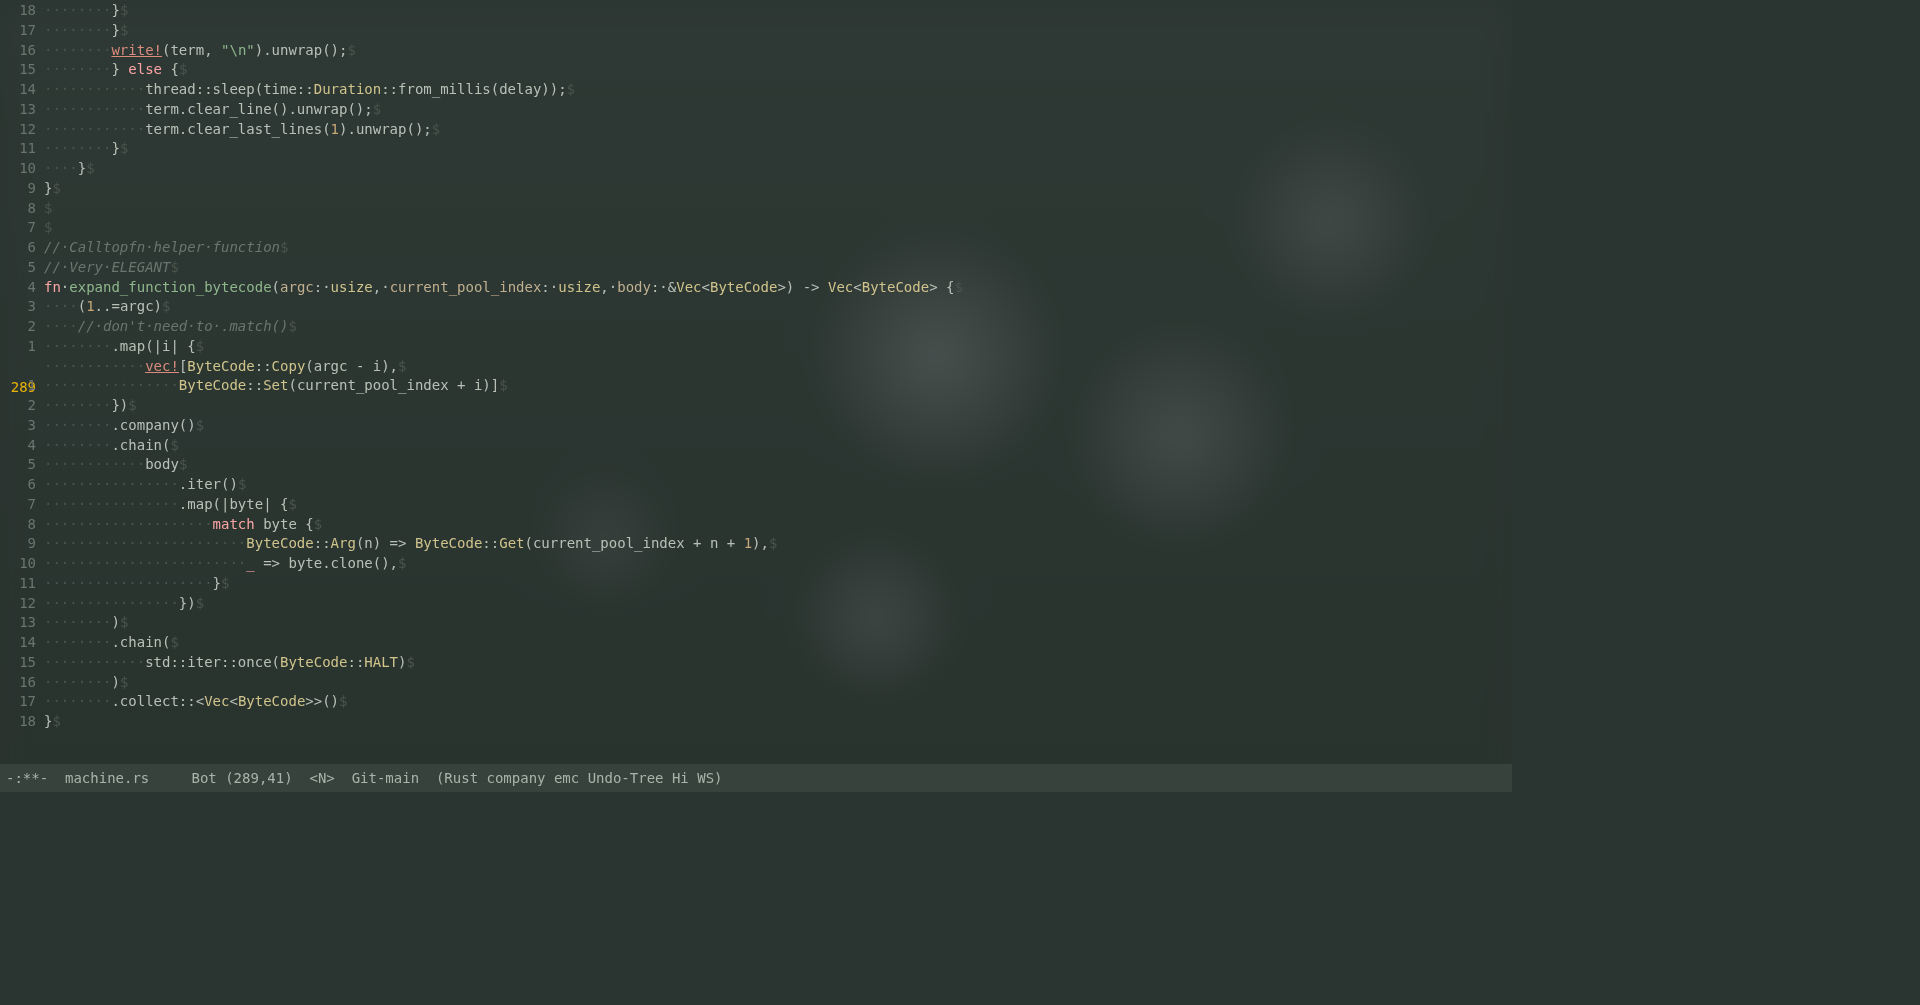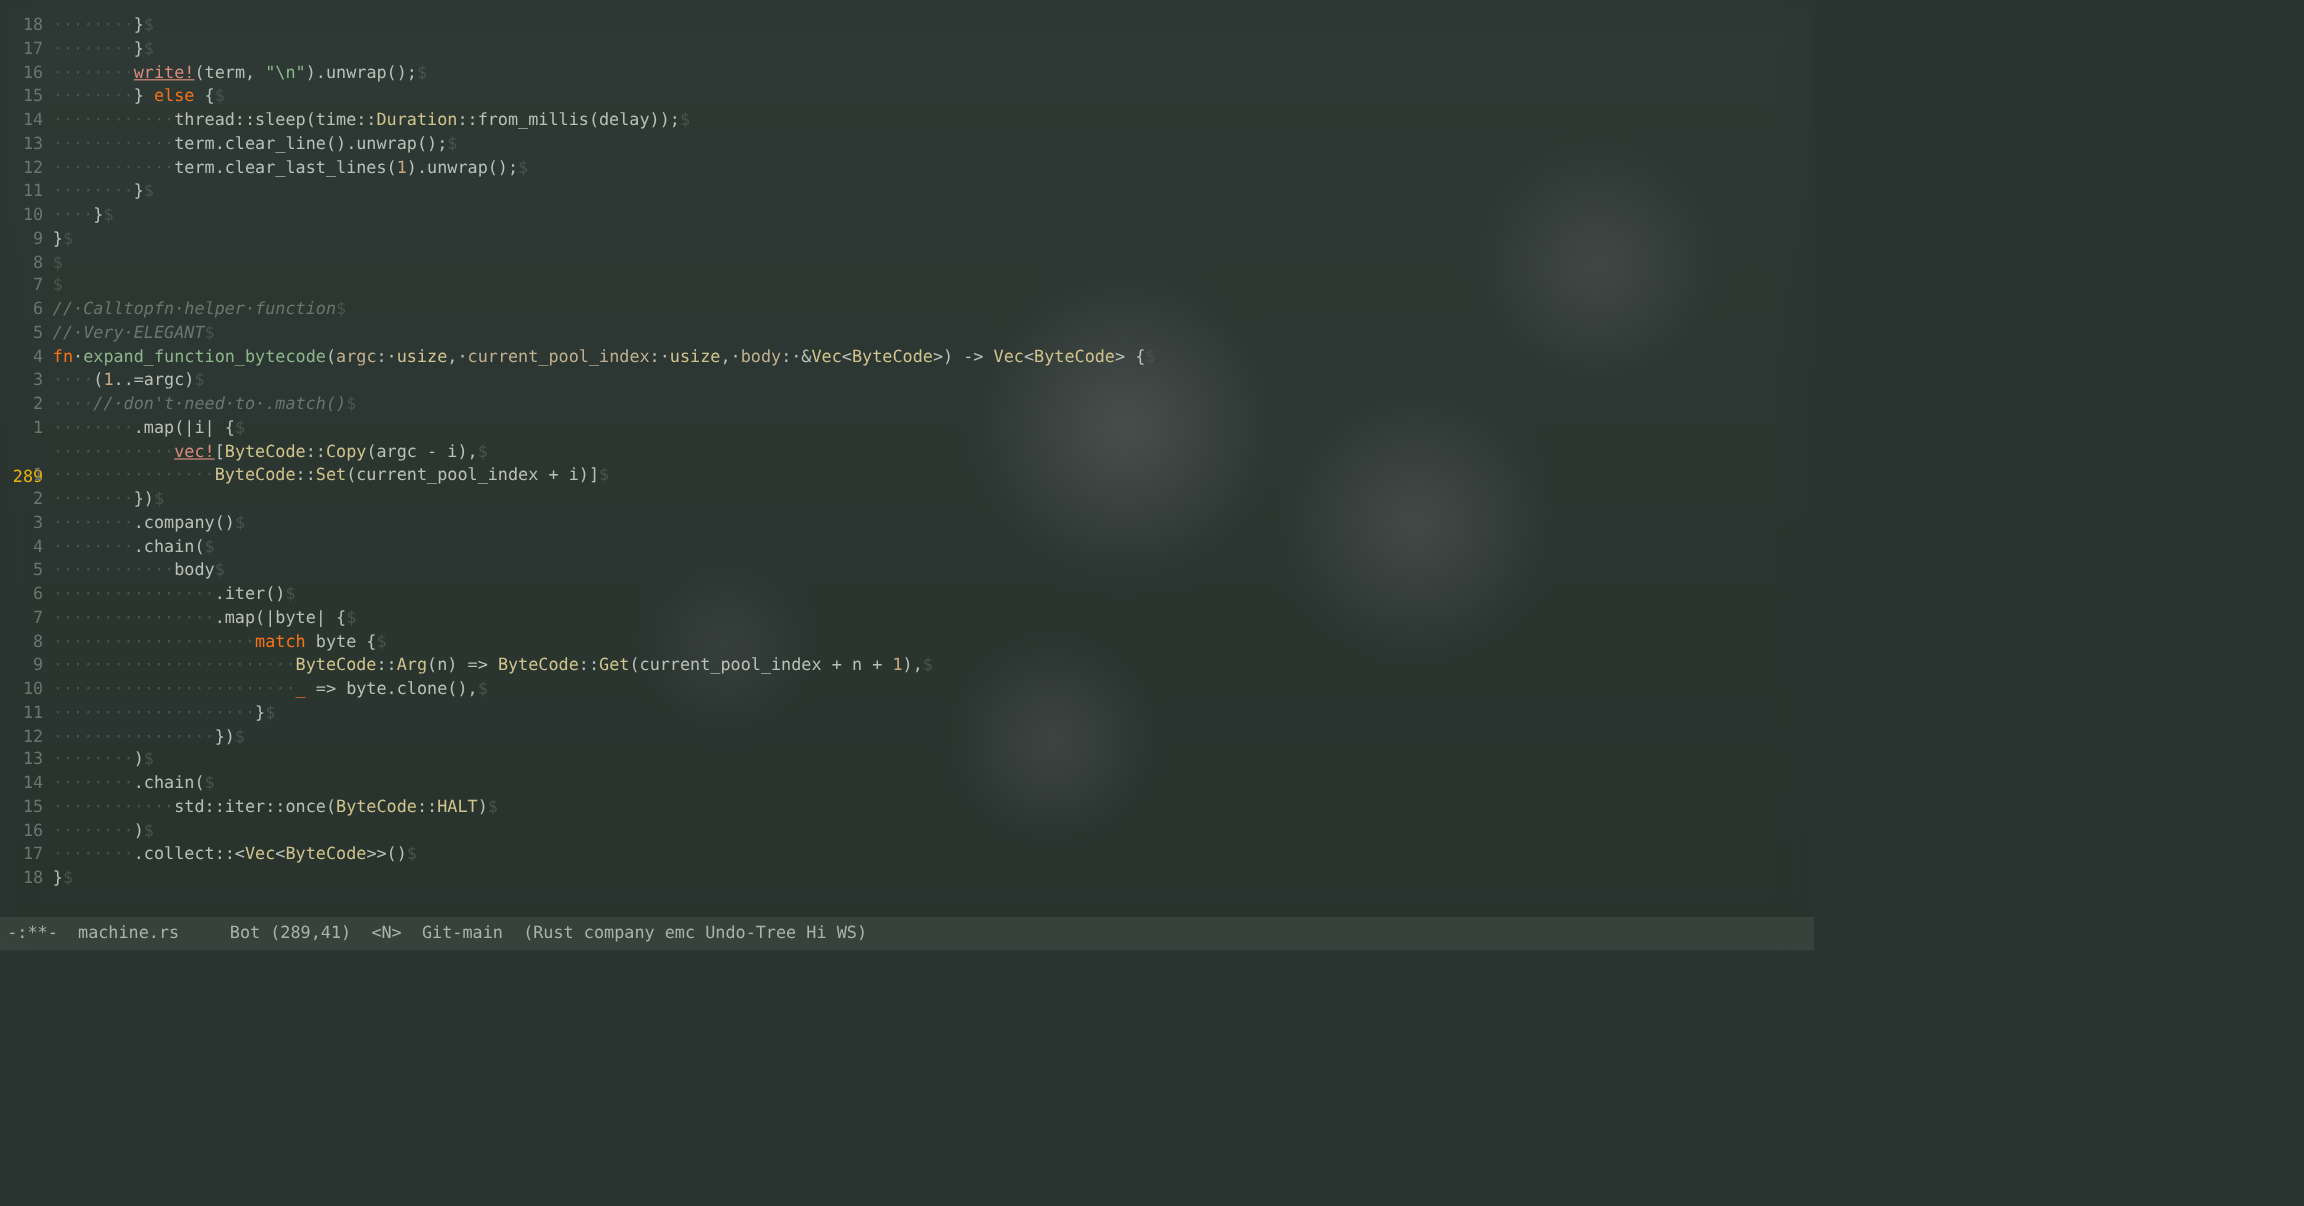--- a/index.html
+++ b/index.html
@@ -22,40 +22,40 @@
               radial-gradient(circle 100px at 40% 68%, rgba(200,200,210,0.08), transparent 70%),
               linear-gradient(180deg, #2e3834 0%, #29332e 100%);
   filter: blur(12px);
 }
 .code-area {
   position: absolute;
   top: 0;
   left: 0;
   right: 0;
   bottom: 28px;
-  padding-top: 12px;
+  padding-top: 1px;
 }
 .line {
   display: flex;
   height: 19.75px;
   line-height: 19.75px;
   white-space: pre;
 }
 .lnum {
   width: 44px;
   text-align: right;
   padding-right: 8px;
   color: #6a756f;
   flex-shrink: 0;
 }
 .lnum.current { color: #eab308; margin-top: 21px; }
 .code { color: #b8c0b8; }
 .ws { color: #4a544d; }
 .eol { color: #4a544d; }
-.kw { color: #f97316; }
+.kw { color: #fca5a5; }
 .fn { color: #8fb78c; }
 .ty { color: #d0c48c; }
 .var { color: #b8c0b8; }
 .str { color: #8fb78c; }
 .num { color: #c8a878; }
 .comment { color: #6a756f; font-style: italic; }
 .op { color: #b8c0b8; }
 .macro { color: #d98b7c; text-decoration: underline; }
 .param { color: #c0b090; }
 .modeline {

